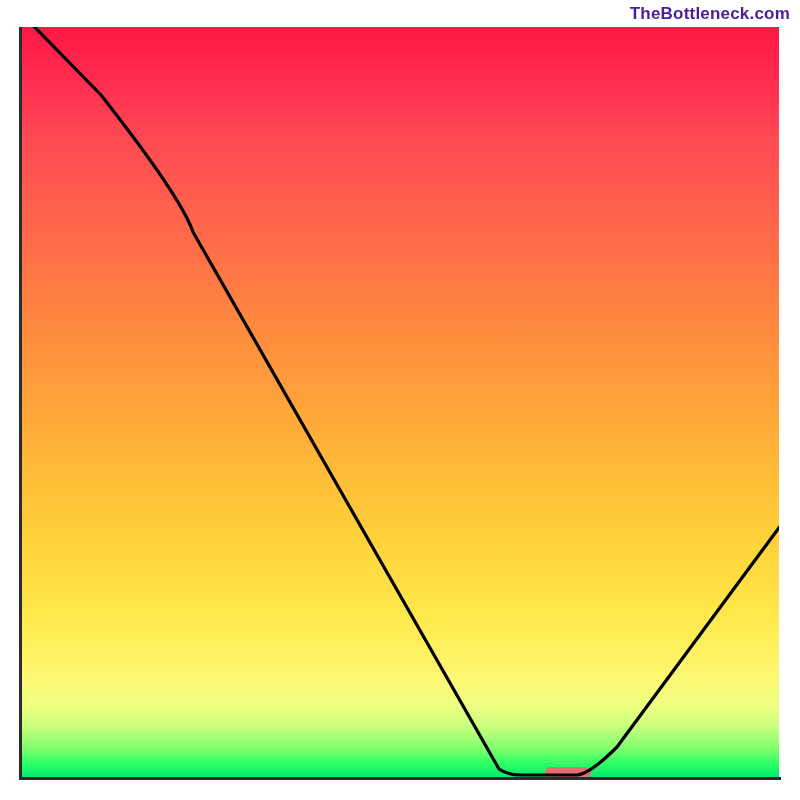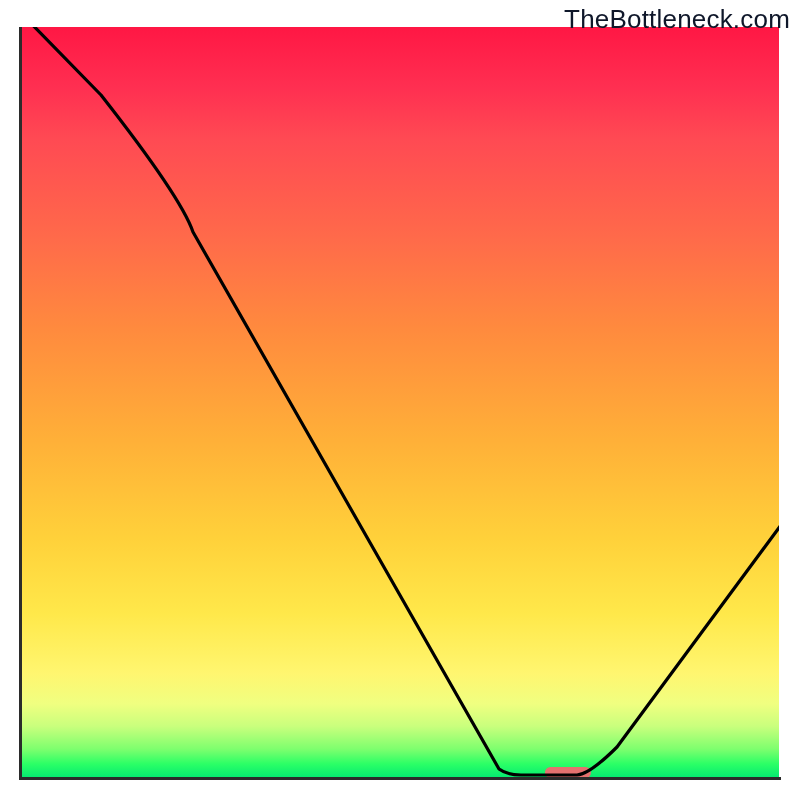--- a/index.html
+++ b/index.html
@@ -13,23 +13,23 @@
   }
   .container {
     position: relative;
     width: 800px;
     height: 800px;
   }
   .watermark {
     position: absolute;
     top: 4px;
     right: 10px;
-    font-size: 26px;
-    font-weight: 400;
-    color: #0f172a;
+    font-size: 17px;
+    font-weight: 700;
+    color: #4c1d95;
     letter-spacing: 0.2px;
     z-index: 10;
   }
   .plot-area {
     position: absolute;
     left: 21px;
     top: 27px;
     width: 758px;
     height: 752px;
     overflow: hidden;

